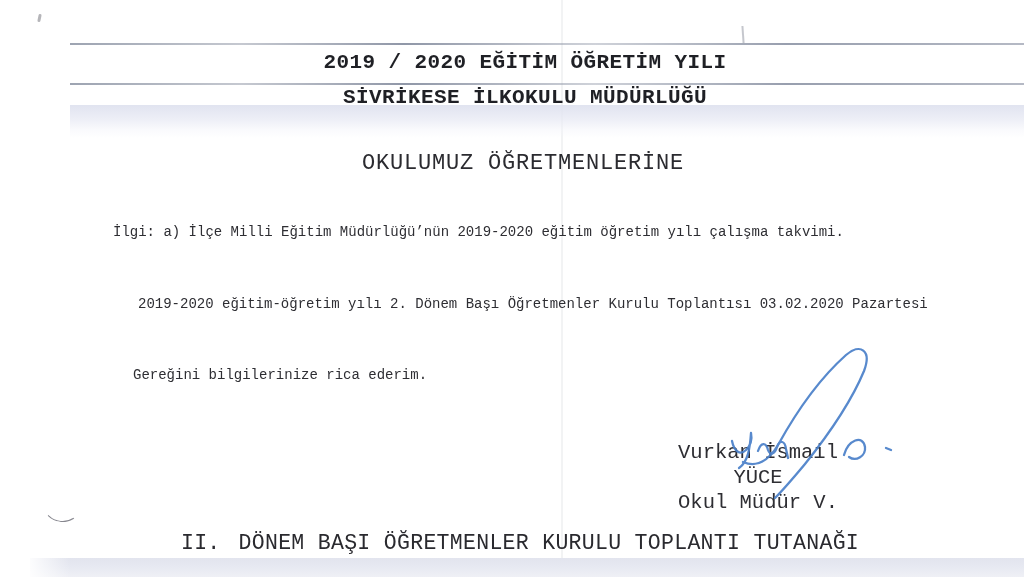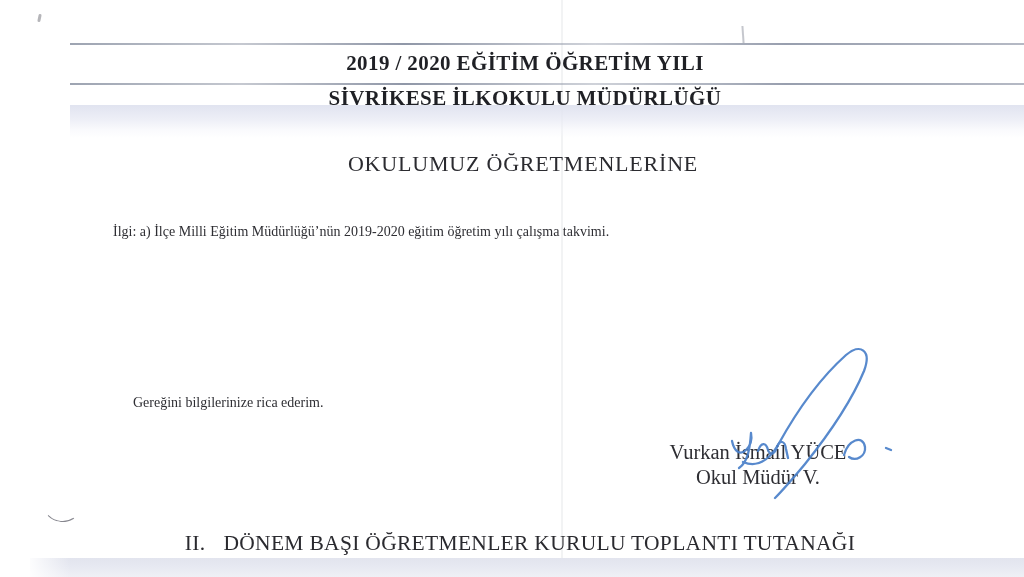--- a/index.html
+++ b/index.html
@@ -6,21 +6,21 @@
     margin: 0;
     padding: 0;
     background: #ffffff;
   }
   .page {
     position: relative;
     width: 1024px;
     height: 577px;
     background: #ffffff;
     overflow: hidden;
-    font-family: Liberation Serif, serif;
+    font-family: Liberation Mono, monospace;
     color: #2c2c31;
   }
   
   .fold-line {
     position: absolute;
     left: 561px; top: 0; width: 2px; height: 572px;
     background: rgba(115,120,138,0.09);
   }
   .speck-1 {
     position: absolute;
@@ -94,21 +94,21 @@
   .bodytext {
     position: absolute;
     font-size: 14px;
     color: #2e2e33;
     white-space: nowrap;
   }
   .ref-a { left: 113px; top: 224px; }
   .ref-b { left: 120px; top: 251px; }
   .body-1 { left: 138px; top: 296px; }
   .body-2 { left: 82px;  top: 324px; }
-  .closing { left: 133px; top: 367px; margin-top: 28px; }
+  .closing { left: 133px; top: 367px; }
   
   .sig-block {
     position: absolute;
     left: 658px; top: 440px; width: 200px;
     text-align: center;
     font-size: 20.5px;
     color: #2e2e33;
     line-height: 25px;
   }
   .sig-ink {
@@ -140,20 +140,21 @@
   <div class="rule rule-1"></div>
   <div class="centered header-title title-year">2019 / 2020 EĞİTİM ÖĞRETİM YILI</div>
   <div class="rule rule-2"></div>
   <div class="centered header-title title-school">SİVRİKESE İLKOKULU MÜDÜRLÜĞÜ</div>
   <div class="band-top"></div>
 
   <div class="centered salutation">OKULUMUZ ÖĞRETMENLERİNE</div>
 
   <div class="bodytext ref-a">İlgi: a) İlçe Milli Eğitim Müdürlüğü’nün 2019-2020 eğitim öğretim yılı çalışma takvimi.</div>
 
+  <div class="bodytext body-1">2019-2020 eğitim-öğretim yılı 2. Dönem  Başı Öğretmenler Kurulu Toplantısı 03.02.2020 Pazartesi</div>
 
   <div class="bodytext closing">Gereğini bilgilerinize rica ederim.</div>
 
   <div class="sig-block">
     <div>Vurkan İsmail YÜCE</div>
     <div>Okul Müdür V.</div>
   </div>
 
   <svg class="sig-ink" viewBox="0 0 200 165">
     <g fill="none" stroke="#4a80c9" stroke-width="2.3" stroke-linecap="round" stroke-linejoin="round">

